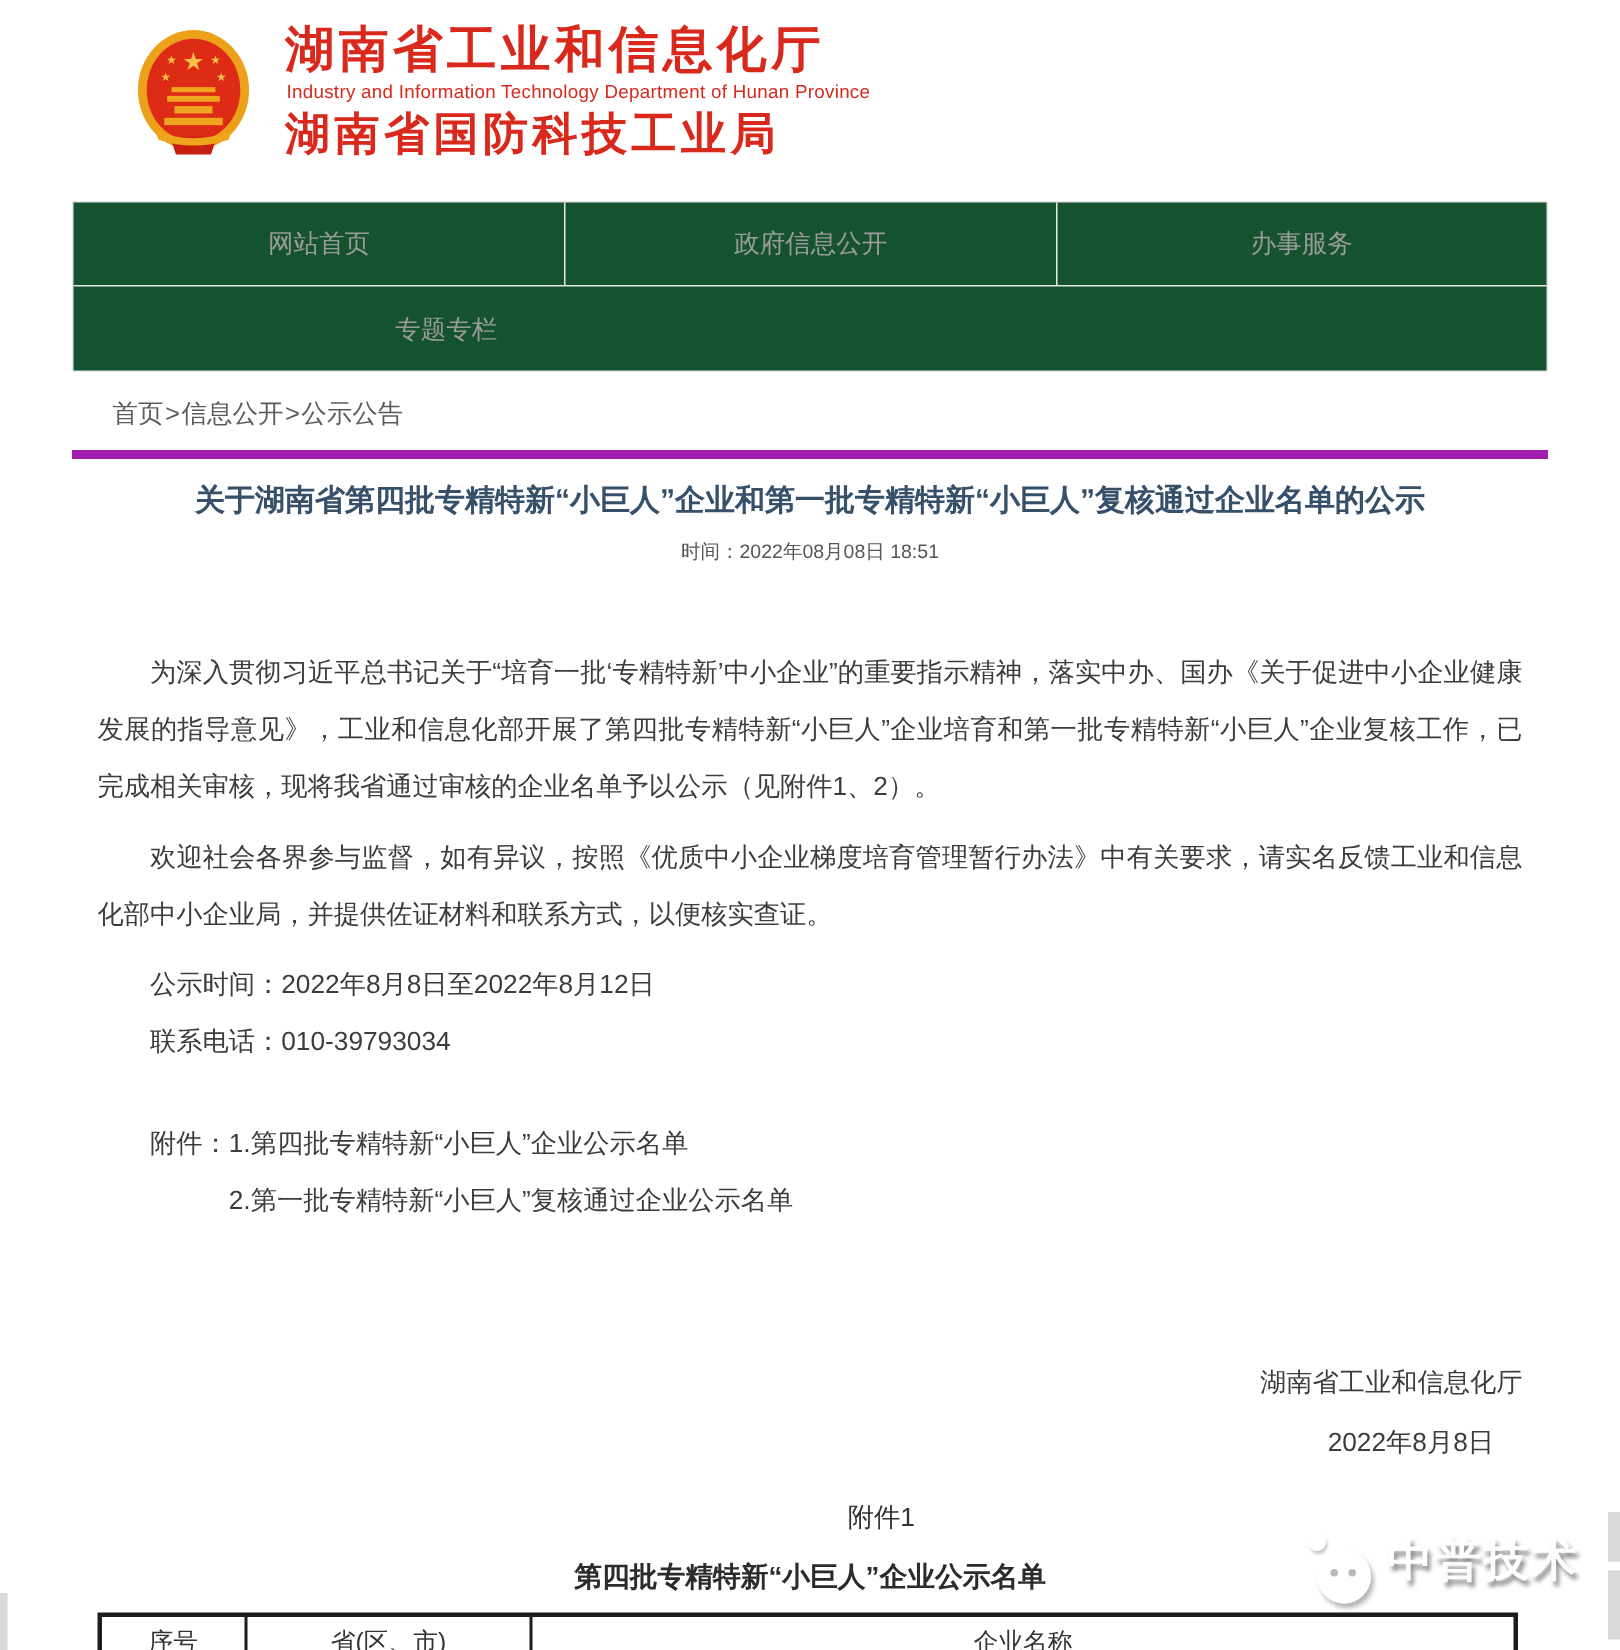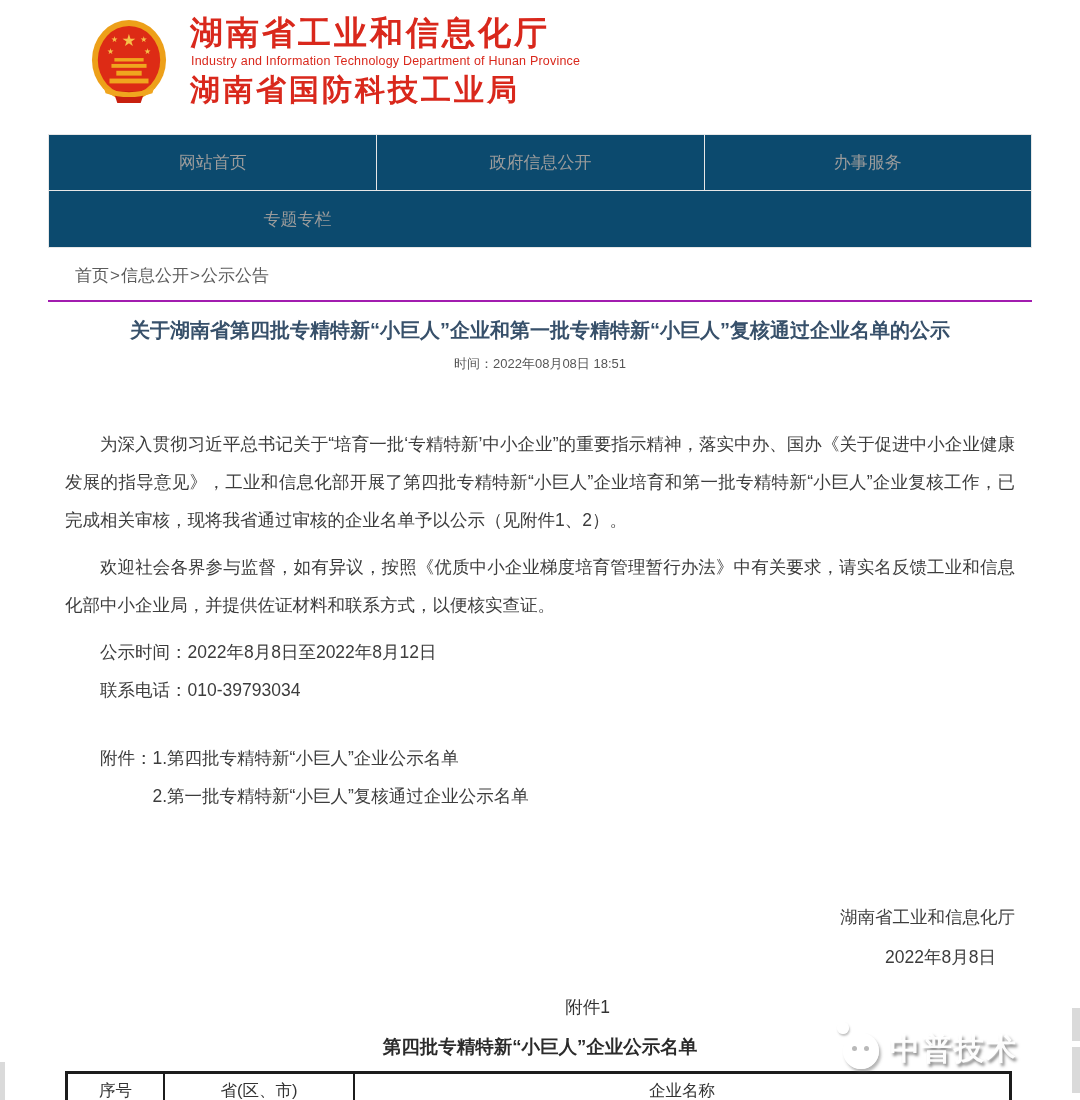--- a/index.html
+++ b/index.html
@@ -11,35 +11,35 @@
     color: #3d3d3d;
   }
   
   .site-header { position: relative; height: 126px; padding-top: 14px; }
   .emblem { position: absolute; left: 90px; top: 16px; width: 78px; height: 90px; }
   .header-text { margin-left: 190px; }
   .org-line1 { font-size: 33px; font-weight: bold; color: #d9281c; letter-spacing: 3px; line-height: 38px; }
   .org-en    { font-size: 12.5px; color: #d9281c; letter-spacing: .2px; line-height: 16px; margin: 1px 0 2px 1px; }
   .org-line2 { font-size: 30px; font-weight: bold; color: #d9281c; letter-spacing: 3px; line-height: 38px; }
   
-  .main-nav { margin: 8px 48px 0 48px; border: 1px solid #e7e7e7; background: #0c4a6e; }
+  .main-nav { margin: 8px 48px 0 48px; border: 1px solid #e7e7e7; background: #14532d; }
   .nav-row { display: flex; height: 56px; }
   .nav-row.first { border-bottom: 1px solid #e7e7e7; }
   .nav-cell {
     display: flex; align-items: center; justify-content: center;
     font-size: 17px; color: #9b9b9b; cursor: pointer;
   }
   .nav-row.first .nav-cell { width: 33.4%; }
   .nav-row.first .nav-cell + .nav-cell { border-left: 1px solid #e7e7e7; }
   .nav-row.second .nav-cell { width: 50.6%; }
   .nav-row.second .nav-cell + .nav-cell { border-left: 1px solid #e7e7e7; width: 49.4%; }
   
   .breadcrumb {
     margin: 0 48px; padding: 16px 0 13px 27px;
-    font-size: 17px; color: #5c5c5c; border-bottom: 2px solid #a21caf;
+    font-size: 17px; color: #5c5c5c; border-bottom: 6px solid #a21caf;
   }
   .breadcrumb .crumb { cursor: pointer; }
   .breadcrumb .sep { margin: 0 1px; }
   
   .article-title {
     margin: 15px 60px 0 60px; text-align: center;
     font-size: 20px; font-weight: bold; color: #37506a; line-height: 26px;
   }
   .article-time { margin-top: 12px; text-align: center; font-size: 13px; color: #565656; }
   
@@ -61,22 +61,22 @@
   .t-row.head { height: 40px; }
   .t-cell {
     display: flex; align-items: center; justify-content: center;
     font-size: 16.5px; color: #333333;
   }
   .t-cell.c1 { width: 10.1%; }
   .t-cell.c2 { width: 20.4%; border-left: 2px solid #1c1c1c; border-right: 2px solid #1c1c1c; }
   .t-cell.c3 { flex: 1; }
   
   .watermark {
-    position: absolute; left: 837px; top: 1020px; z-index: 5;
-    display: flex; align-items: flex-end; gap: 7px;
+    position: absolute; left: 872px; top: 1020px; z-index: 5;
+    display: flex; align-items: flex-start; gap: 7px;
   }
   .wm-icon { position: relative; width: 46px; height: 50px; }
   .wm-dot-a {
     position: absolute; left: 0; top: 2px; width: 12px; height: 12px;
     border: 2.5px solid rgba(255,255,255,.85); border-radius: 50%;
     box-shadow: 1px 2px 2px rgba(90,90,90,.35);
   }
   .wm-dot-b {
     position: absolute; left: 16px; top: 0; width: 6px; height: 6px;
     border: 2px solid rgba(255,255,255,.8); border-radius: 50%;

